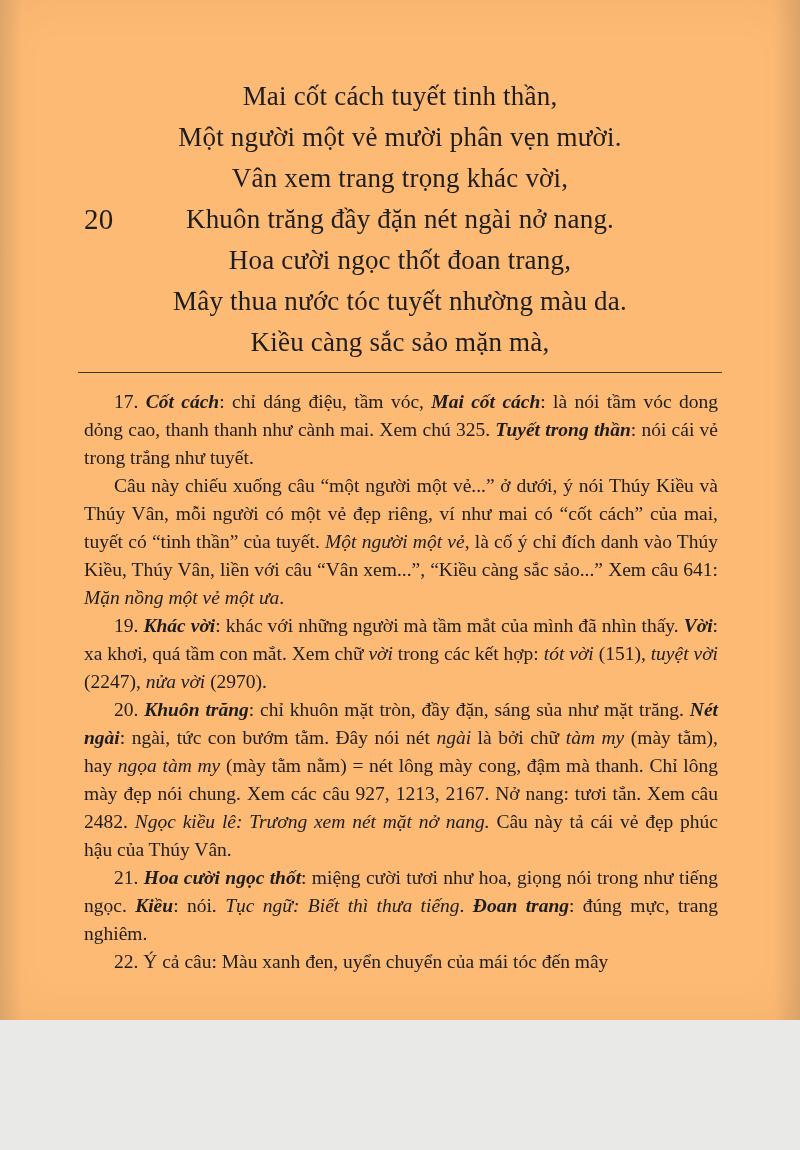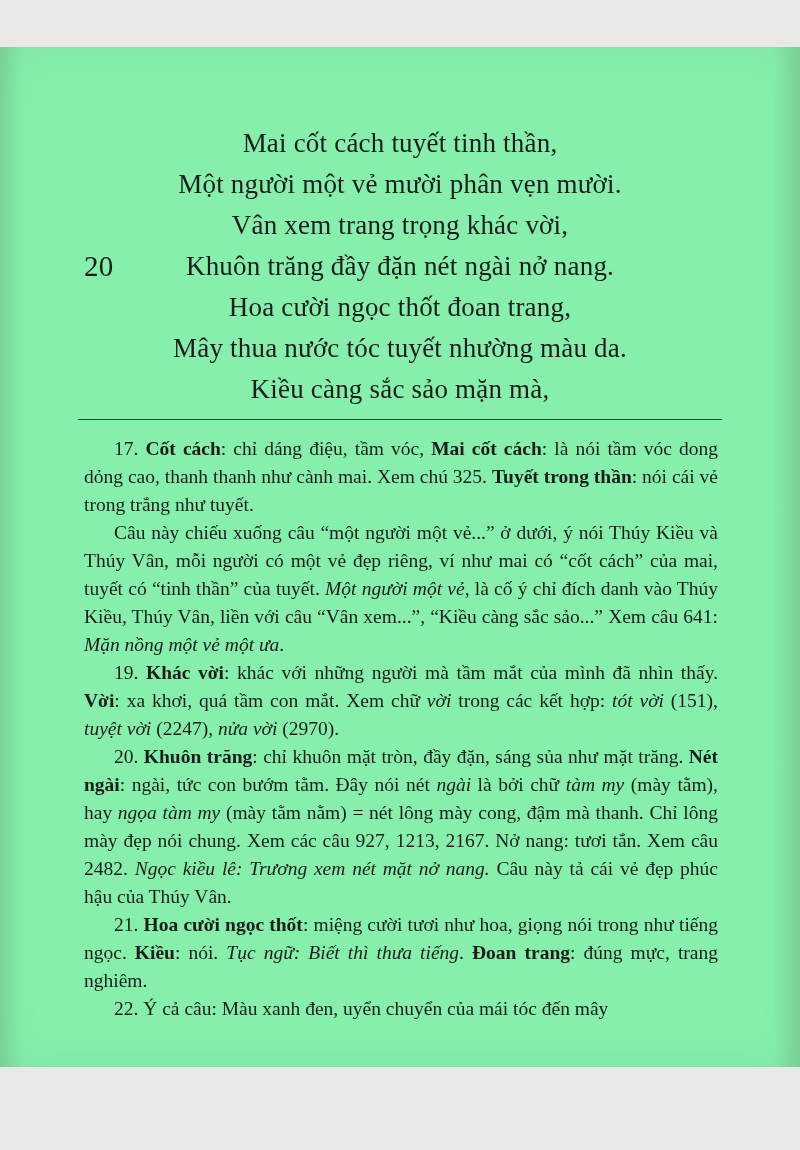--- a/index.html
+++ b/index.html
@@ -5,25 +5,24 @@
   * { margin: 0; padding: 0; box-sizing: border-box; }
   html, body { width: 800px; height: 1150px; }
   body {
     font-family: "Liberation Serif", serif;
     background: #e9e9e7;
   }
   .page {
     position: relative;
     width: 800px;
     height: 1020px;
-    background: #86efac;
+    background: #fdba74;
     color: #1d1d1d;
     overflow: hidden;
     box-shadow: inset 0 0 50px rgba(0,0,0,0.05);
-    margin-top: 47px;
   }
   
   .page::before {
     content: "";
     position: absolute;
     left: 0; top: 0; bottom: 0;
     width: 22px;
     background: linear-gradient(to right, rgba(60,60,58,0.13), rgba(60,60,58,0));
     pointer-events: none;
   }
@@ -62,21 +61,21 @@
   }
 
   .footnotes {
     width: 634px;
     margin: 15px 0 0 84px;
     font-size: 19.5px;
     line-height: 28px;
     text-align: justify;
   }
   .note { text-indent: 30px; }
-  .b { font-weight: bold; }
+  .b { font-weight: bold; font-style: italic; }
   .i { font-style: italic; }
 
   .footer {
     position: absolute;
     top: 1037px;
     left: 0;
     width: 800px;
     height: 32px;
   }
   .page-num {

